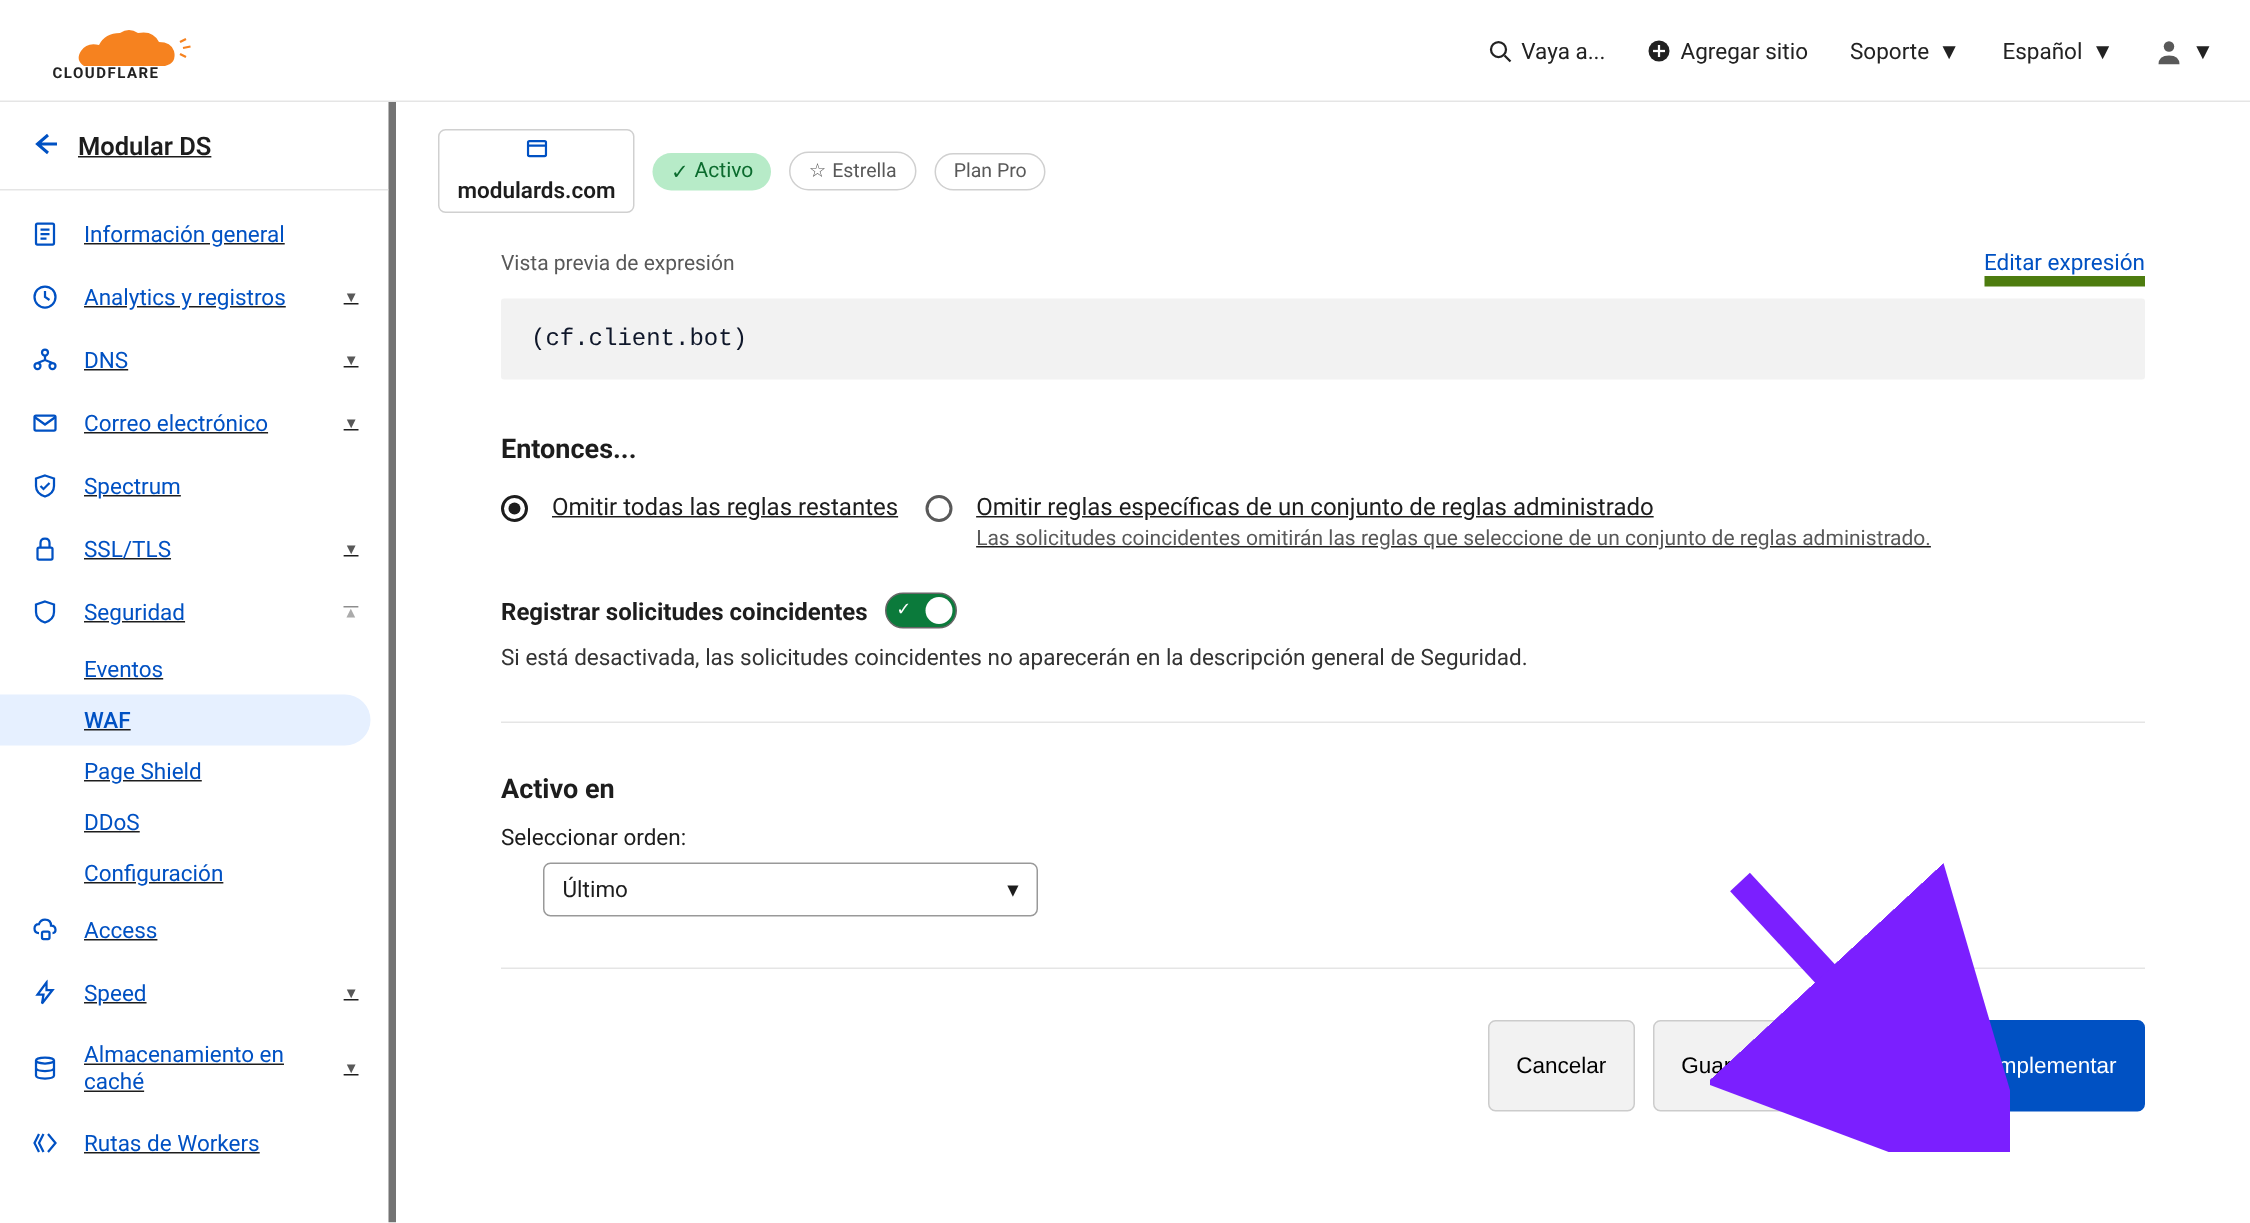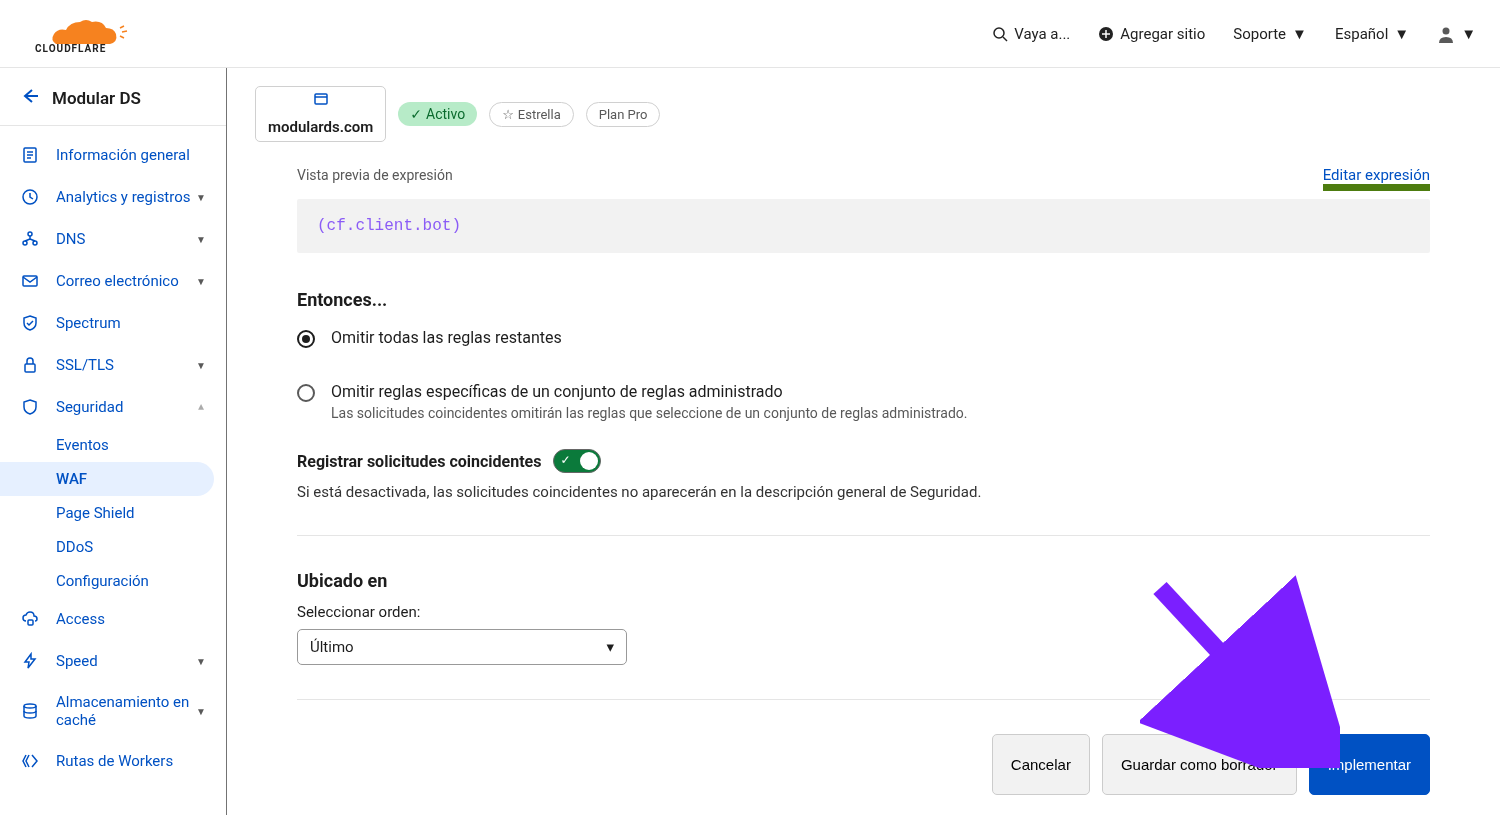--- a/index.html
+++ b/index.html
@@ -4,21 +4,21 @@
 <style>
 * { box-sizing: border-box; margin: 0; padding: 0; }
 body { font-family: -apple-system, BlinkMacSystemFont, "Segoe UI", Roboto, sans-serif; font-size: 14px; color: #1d1d1d; background: #fff; }
 
 .topbar { display: flex; align-items: center; justify-content: space-between; height: 68px; border-bottom: 1px solid #e5e5e5; padding: 0 24px 0 20px; }
 .logo { display: flex; align-items: center; }
 .topbar-right { display: flex; align-items: center; gap: 28px; }
 .topbar-item { display: flex; align-items: center; gap: 6px; cursor: pointer; font-size: 15px; color: #222; }
 
 .layout { display: flex; height: calc(815px - 68px); }
-.sidebar { width: 227px; border-right: 1px solid #737373; overflow-y: auto; }
+.sidebar { width: 264px; border-right: 5px solid #737373; overflow-y: auto; text-decoration: underline; }
 .sidebar-header { display: flex; align-items: center; gap: 12px; padding: 18px 20px 16px; border-bottom: 1px solid #e5e5e5; }
 .back-arrow { color: #0051c3; cursor: pointer; }
 .sidebar-title { font-size: 17px; font-weight: 600; }
 .nav-list { padding: 8px 0; }
 .nav-item { display: flex; align-items: center; padding: 11px 20px; color: #0051c3; cursor: pointer; position: relative; }
 .nav-item-icon { width: 20px; height: 20px; margin-right: 16px; display: flex; align-items: center; justify-content: center; flex-shrink: 0; }
 .nav-item-label { flex: 1; font-size: 15px; }
 .nav-item-chevron { color: #595959; font-size: 10px; }
 .nav-item-chevron.up { transform: rotate(180deg); opacity: 0.5; }
 .subnav { padding: 0; }
@@ -29,42 +29,42 @@
 .domain-bar { display: flex; align-items: center; gap: 12px; padding: 18px 28px 14px; }
 .domain-chip { display: flex; align-items: center; gap: 8px; border: 1px solid #d0d0d0; border-radius: 5px; padding: 5px 12px; font-size: 15px; font-weight: 600; flex-direction: column; }
 .domain-chip-icon { color: #0051c3; }
 .status-pill { background: #b7ebc8; color: #0b6b2e; border-radius: 14px; padding: 4px 12px; font-size: 14px; display: flex; align-items: center; gap: 4px; }
 .star-pill, .plan-pill { border: 1px solid #d0d0d0; border-radius: 14px; padding: 4px 12px; font-size: 13px; color: #595959; display: flex; align-items: center; gap: 4px; }
 
 .content { padding: 10px 70px 20px; }
 .expr-row { display: flex; justify-content: space-between; align-items: baseline; }
 .expr-label { font-size: 14px; color: #595959; }
 .edit-link { color: #0051c3; border-bottom: 7px solid #4d7c0f; cursor: pointer; font-size: 15px; }
-.code-block { background: #f2f2f2; padding: 18px 20px; margin-top: 8px; font-family: "Courier New", monospace; font-size: 16px; color: #8b5cf6; border-radius: 2px; }
+.code-block { background: #f2f2f2; padding: 18px 20px; margin-top: 8px; font-family: "Courier New", monospace; font-size: 16px; color: #0f172a; border-radius: 2px; }
 
 .section-title { font-size: 18px; font-weight: 700; margin-top: 36px; margin-bottom: 18px; }
-.radio-group { display: flex; flex-direction: column; gap: 34px; }
+.radio-group { display: flex; flex-direction: row; gap: 18px; text-decoration: underline; }
 .radio-option { display: flex; gap: 16px; align-items: flex-start; }
 .radio-circle { width: 18px; height: 18px; border: 2px solid #595959; border-radius: 50%; margin-top: 2px; flex-shrink: 0; display: flex; align-items: center; justify-content: center; }
 .radio-circle.selected { border-color: #1d1d1d; }
 .radio-circle.selected::after { content: ''; width: 8px; height: 8px; background: #1d1d1d; border-radius: 50%; }
 .radio-label { font-size: 16px; }
 .radio-desc { font-size: 14px; color: #595959; margin-top: 4px; }
 
 .toggle-row { display: flex; align-items: center; gap: 12px; margin-top: 28px; }
 .toggle-label { font-size: 16px; font-weight: 700; }
 .toggle { width: 48px; height: 24px; background: #0b7a3b; border-radius: 12px; border: 1px solid #666; position: relative; cursor: pointer; }
 .toggle-check { position: absolute; left: 6px; top: 3px; color: #fff; font-size: 12px; }
 .toggle-knob { position: absolute; right: 2px; top: 2px; width: 18px; height: 18px; background: #fff; border-radius: 50%; }
 .toggle-desc { font-size: 15px; color: #333; margin-top: 10px; }
 
 .divider { border: none; border-top: 1px solid #e5e5e5; margin: 34px 0; }
 .section-title2 { font-size: 18px; font-weight: 700; margin-bottom: 12px; }
 .select-label { font-size: 15px; margin-bottom: 8px; }
-.select-box { border: 1px solid #999; border-radius: 5px; padding: 8px 12px; width: 330px; display: flex; justify-content: space-between; align-items: center; cursor: pointer; font-size: 15px; }
+.select-box { border: 1px solid #999; border-radius: 5px; padding: 8px 12px; width: 330px; display: flex; justify-content: space-between; align-items: center; cursor: pointer; font-size: 15px; margin-left: 28px; }
 
 .footer-buttons { display: flex; justify-content: flex-end; gap: 12px; margin-top: 30px; }
 .btn { padding: 21px 18px; border-radius: 5px; font-size: 15px; cursor: pointer; border: 1px solid #ccc; background: #f2f2f2; }
 .btn-primary { background: #0051c3; color: #fff; border-color: #0051c3; }
 
 .arrow-annotation { position: absolute; top: 500px; right: 160px; pointer-events: none; }
 </style>
 </head>
 <body>
 
@@ -289,21 +289,21 @@
         <span class="toggle-label">Registrar solicitudes coincidentes</span>
         <div class="toggle">
           <span class="toggle-check">✓</span>
           <div class="toggle-knob"></div>
         </div>
       </div>
       <div class="toggle-desc">Si está desactivada, las solicitudes coincidentes no aparecerán en la descripción general de Seguridad.</div>
 
       <hr class="divider">
 
-      <div class="section-title2">Ubicado en</div>
+      <div class="section-title2">Activo en</div>
       <div class="select-label">Seleccionar orden:</div>
       <div class="select-box">
         <span>Último</span>
         <span>▾</span>
       </div>
 
       <hr class="divider">
 
       <div class="footer-buttons">
         <button class="btn">Cancelar</button>

